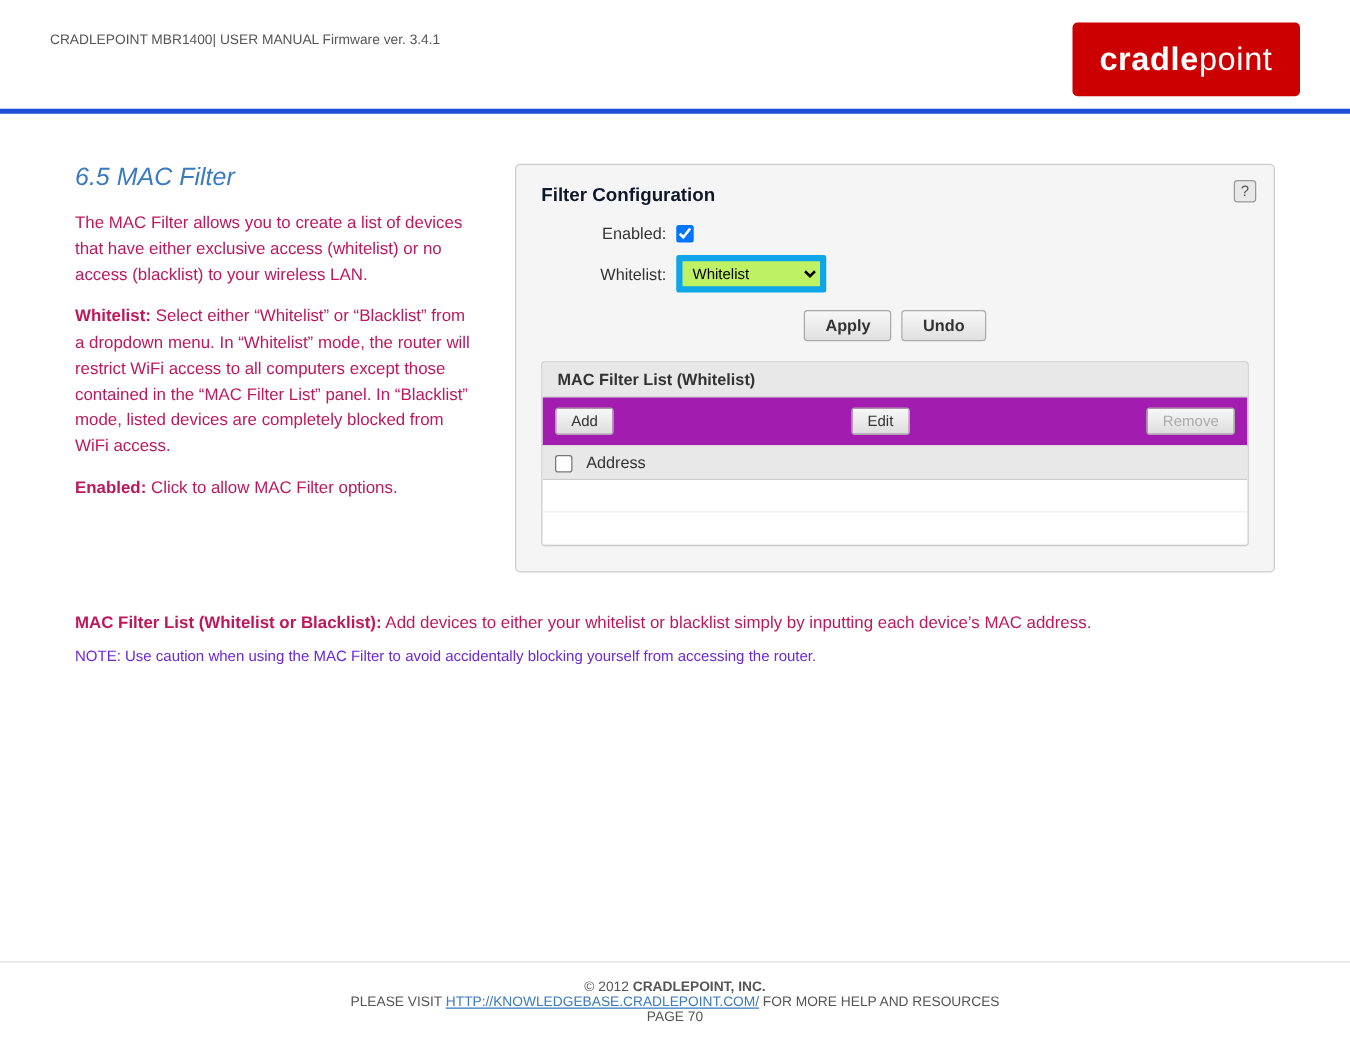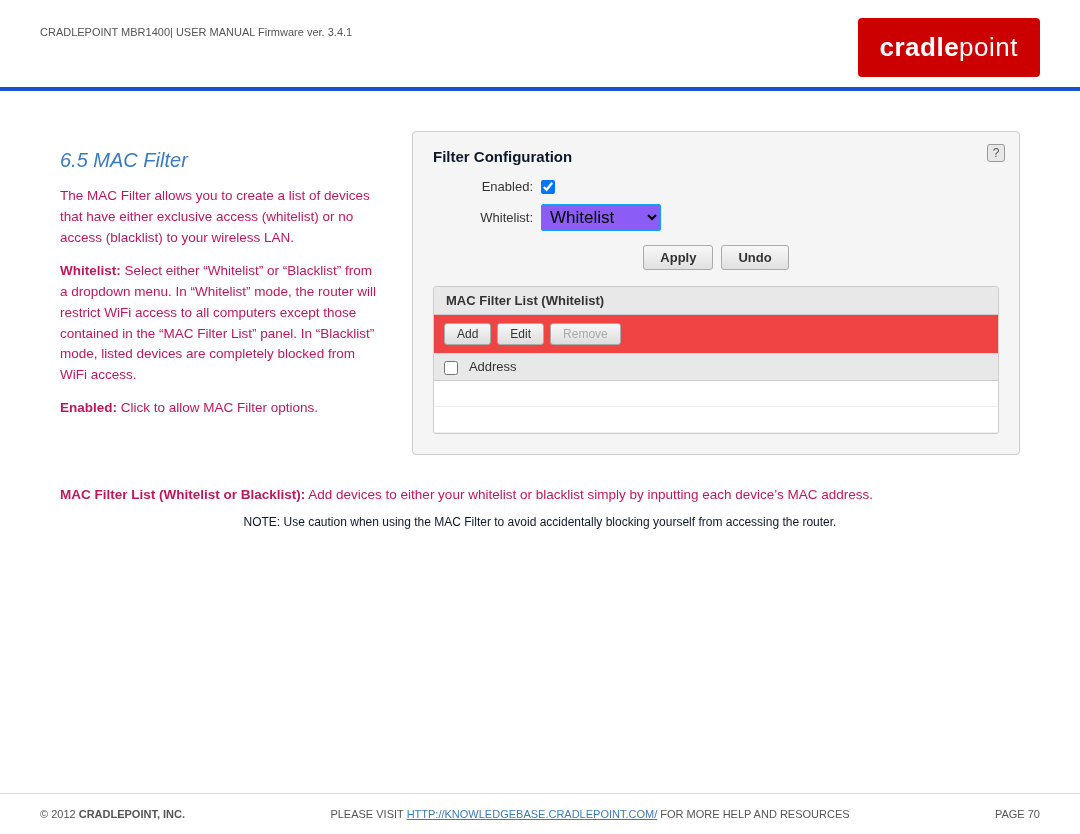--- a/index.html
+++ b/index.html
@@ -44,21 +44,20 @@
     .main-content {
       display: flex;
       gap: 32px;
       padding: 40px 60px 30px 60px;
     }
 
     
     .left-col {
       flex: 0 0 320px;
       max-width: 320px;
-      margin-top: 18px;
     }
 
     .section-title {
       color: #3a7abf;
       font-size: 20px;
       font-style: italic;
       margin-bottom: 14px;
     }
 
     .section-desc {
@@ -71,23 +70,22 @@
     .section-desc p {
       margin-bottom: 12px;
     }
 
     .label-bold {
       font-weight: bold;
     }
 
     .note-text {
       font-size: 12px;
-      color: #0f172a;
+      color: #6d28d9;
       margin-top: 10px;
-      text-align: center;
     }
 
     
     .right-col {
       flex: 1;
     }
 
     .filter-panel {
       border: 1px solid #ccc;
       background: #f5f5f5;
@@ -136,24 +134,24 @@
       margin-right: 8px;
     }
 
     .checkbox-enabled {
       width: 14px;
       height: 14px;
       cursor: pointer;
     }
 
     .select-whitelist {
-      font-size: 17px;
+      font-size: 12px;
       padding: 2px 4px;
-      border: 1px solid #0ea5e9;
-      background: #8b5cf6;
+      border: 5px solid #0ea5e9;
+      background: #bef264;
       border-radius: 2px;
       min-width: 120px;
       cursor: pointer;
     }
 
     .button-row {
       display: flex;
       justify-content: center;
       gap: 8px;
       margin: 14px 0 16px 0;
@@ -185,21 +183,22 @@
       font-weight: bold;
       color: #333;
       border-bottom: 1px solid #ccc;
     }
 
     .mac-list-toolbar {
       display: flex;
       gap: 6px;
       padding: 8px 10px;
       border-bottom: 1px solid #ddd;
-      background: #ef4444;
+      background: #a21caf;
+      justify-content: space-between;
     }
 
     .mac-list-toolbar .btn-small {
       padding: 3px 12px;
       font-size: 12px;
       border: 1px solid #aaa;
       background: linear-gradient(to bottom, #f8f8f8, #ddd);
       border-radius: 3px;
       cursor: pointer;
       color: #333;
@@ -244,20 +243,21 @@
       bottom: 0;
       left: 0;
       right: 0;
       border-top: 1px solid #ddd;
       padding: 14px 40px;
       display: flex;
       justify-content: space-between;
       align-items: center;
       font-size: 11px;
       color: #555;
+      flex-direction: column;
     }
 
     .footer-center {
       text-align: center;
     }
 
     .footer-link {
       color: #3a7abf;
       text-decoration: underline;
       text-align: right;

